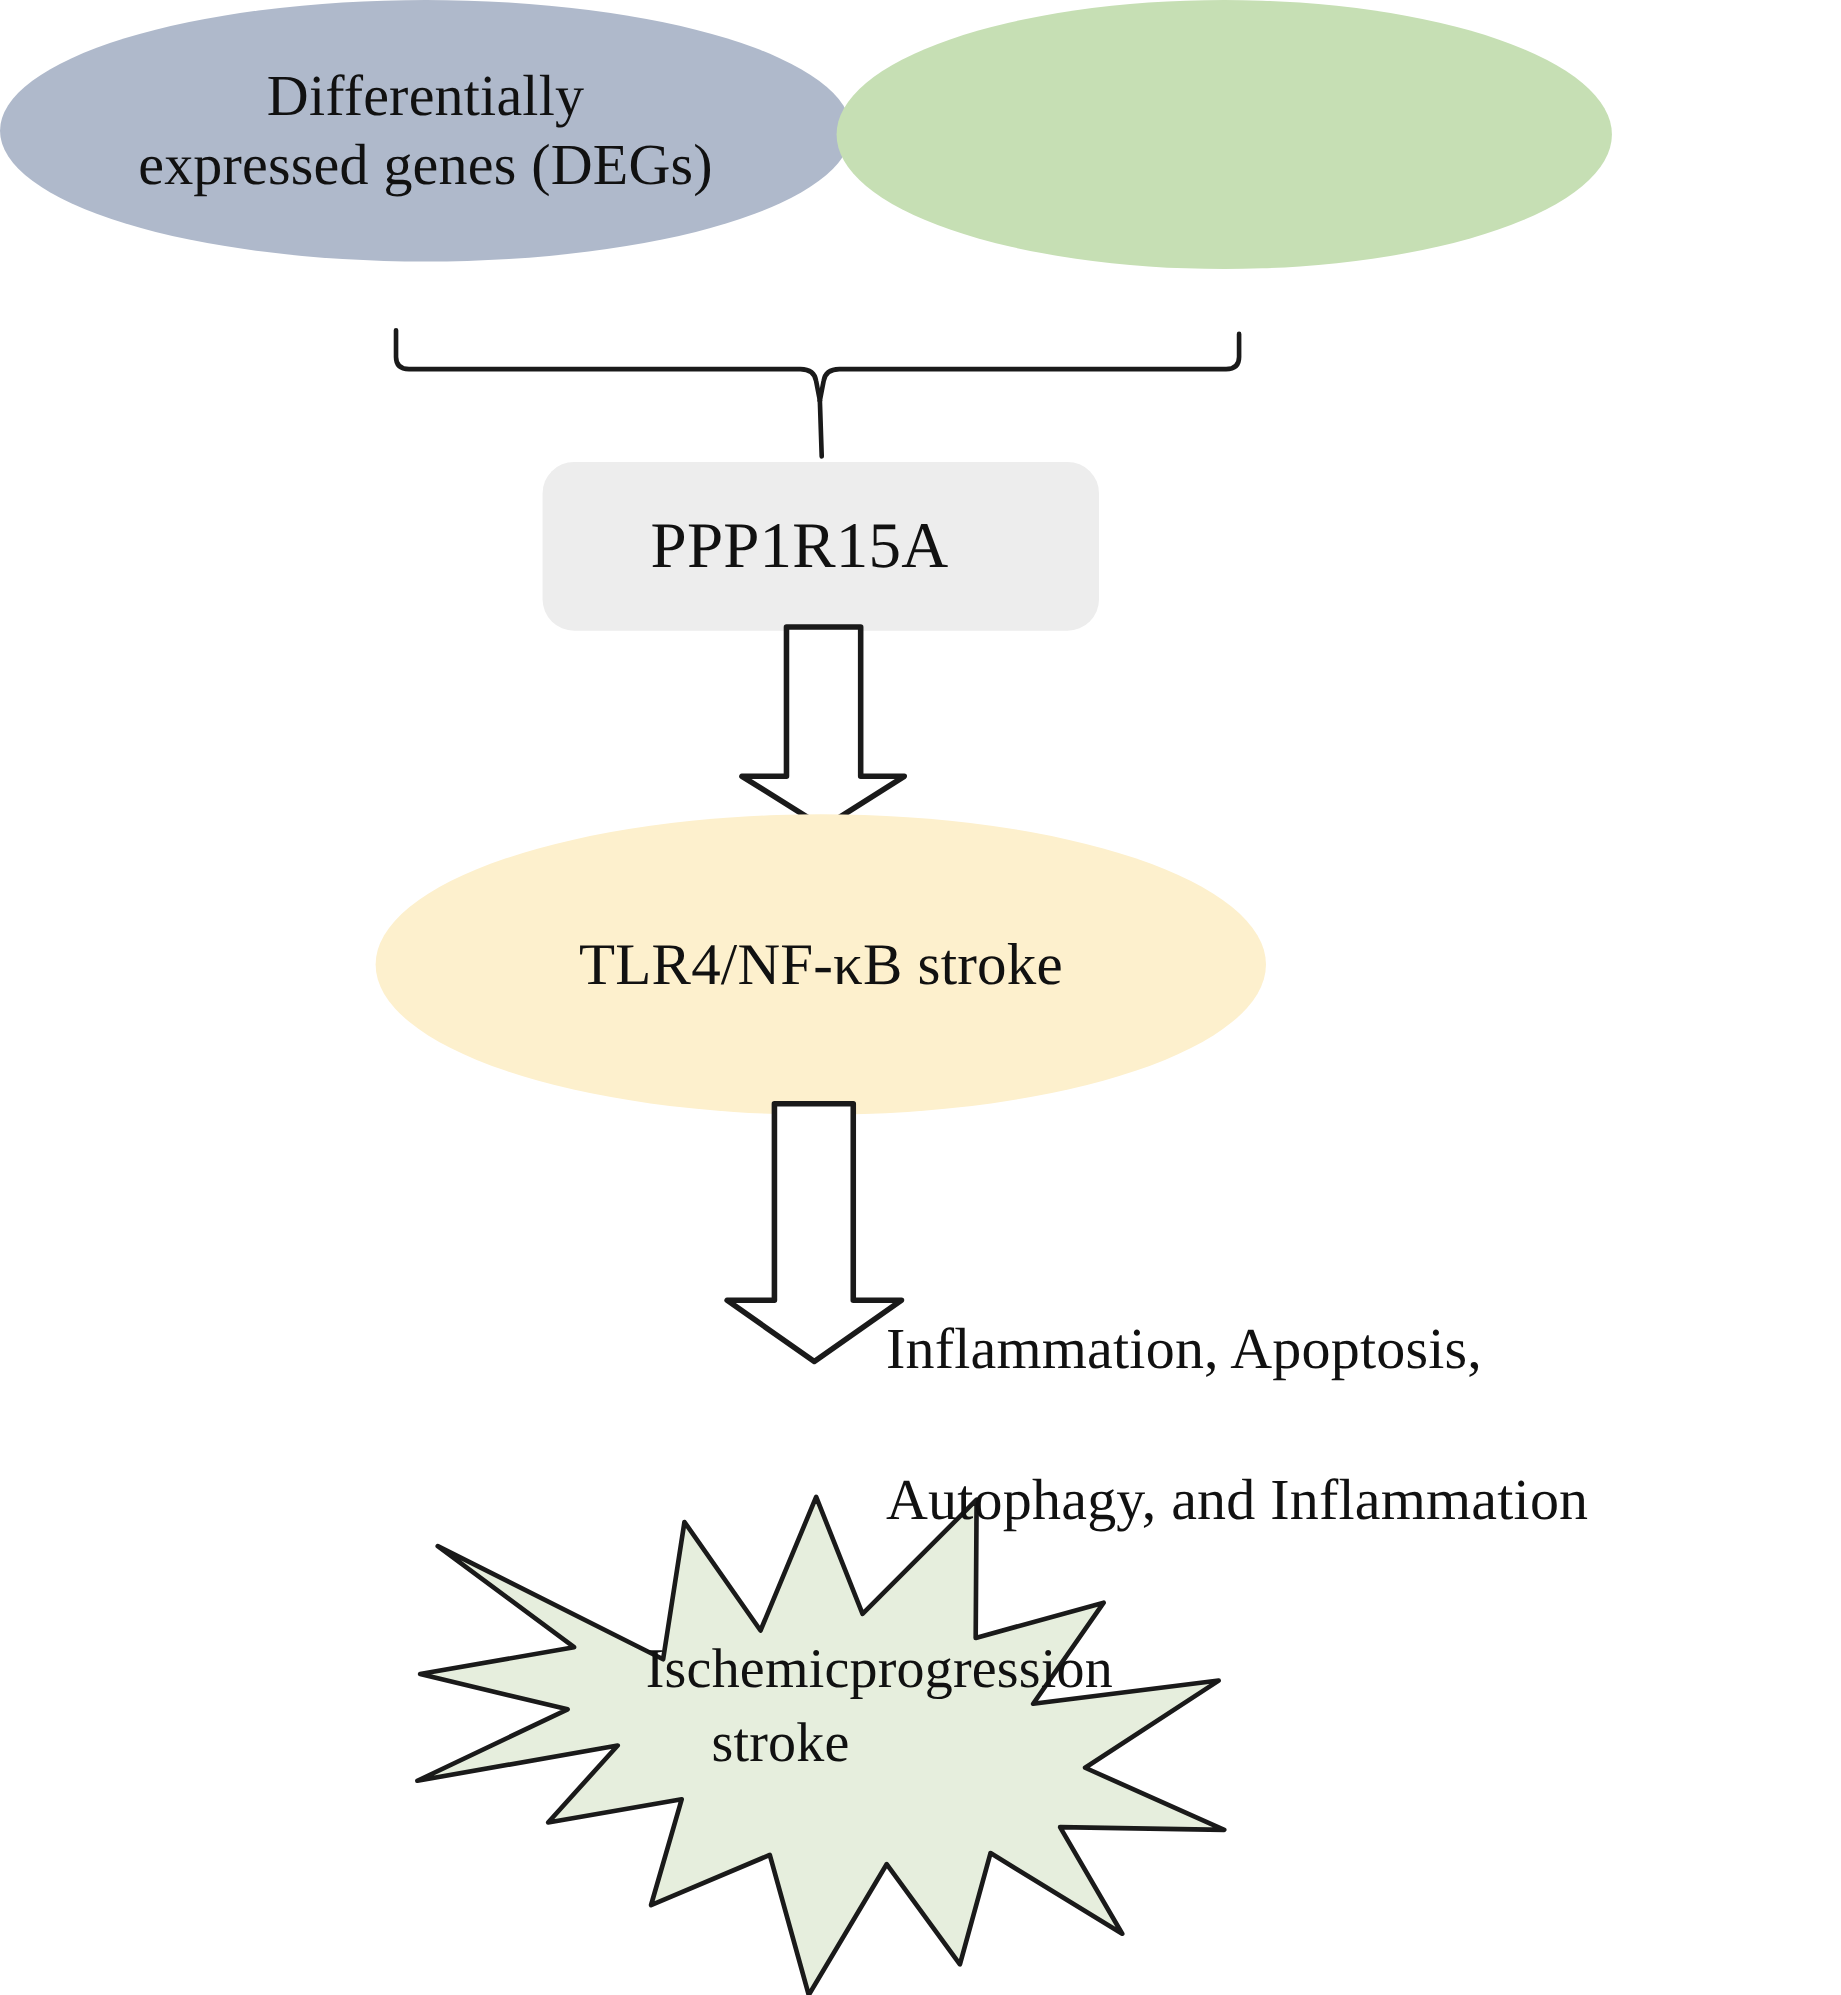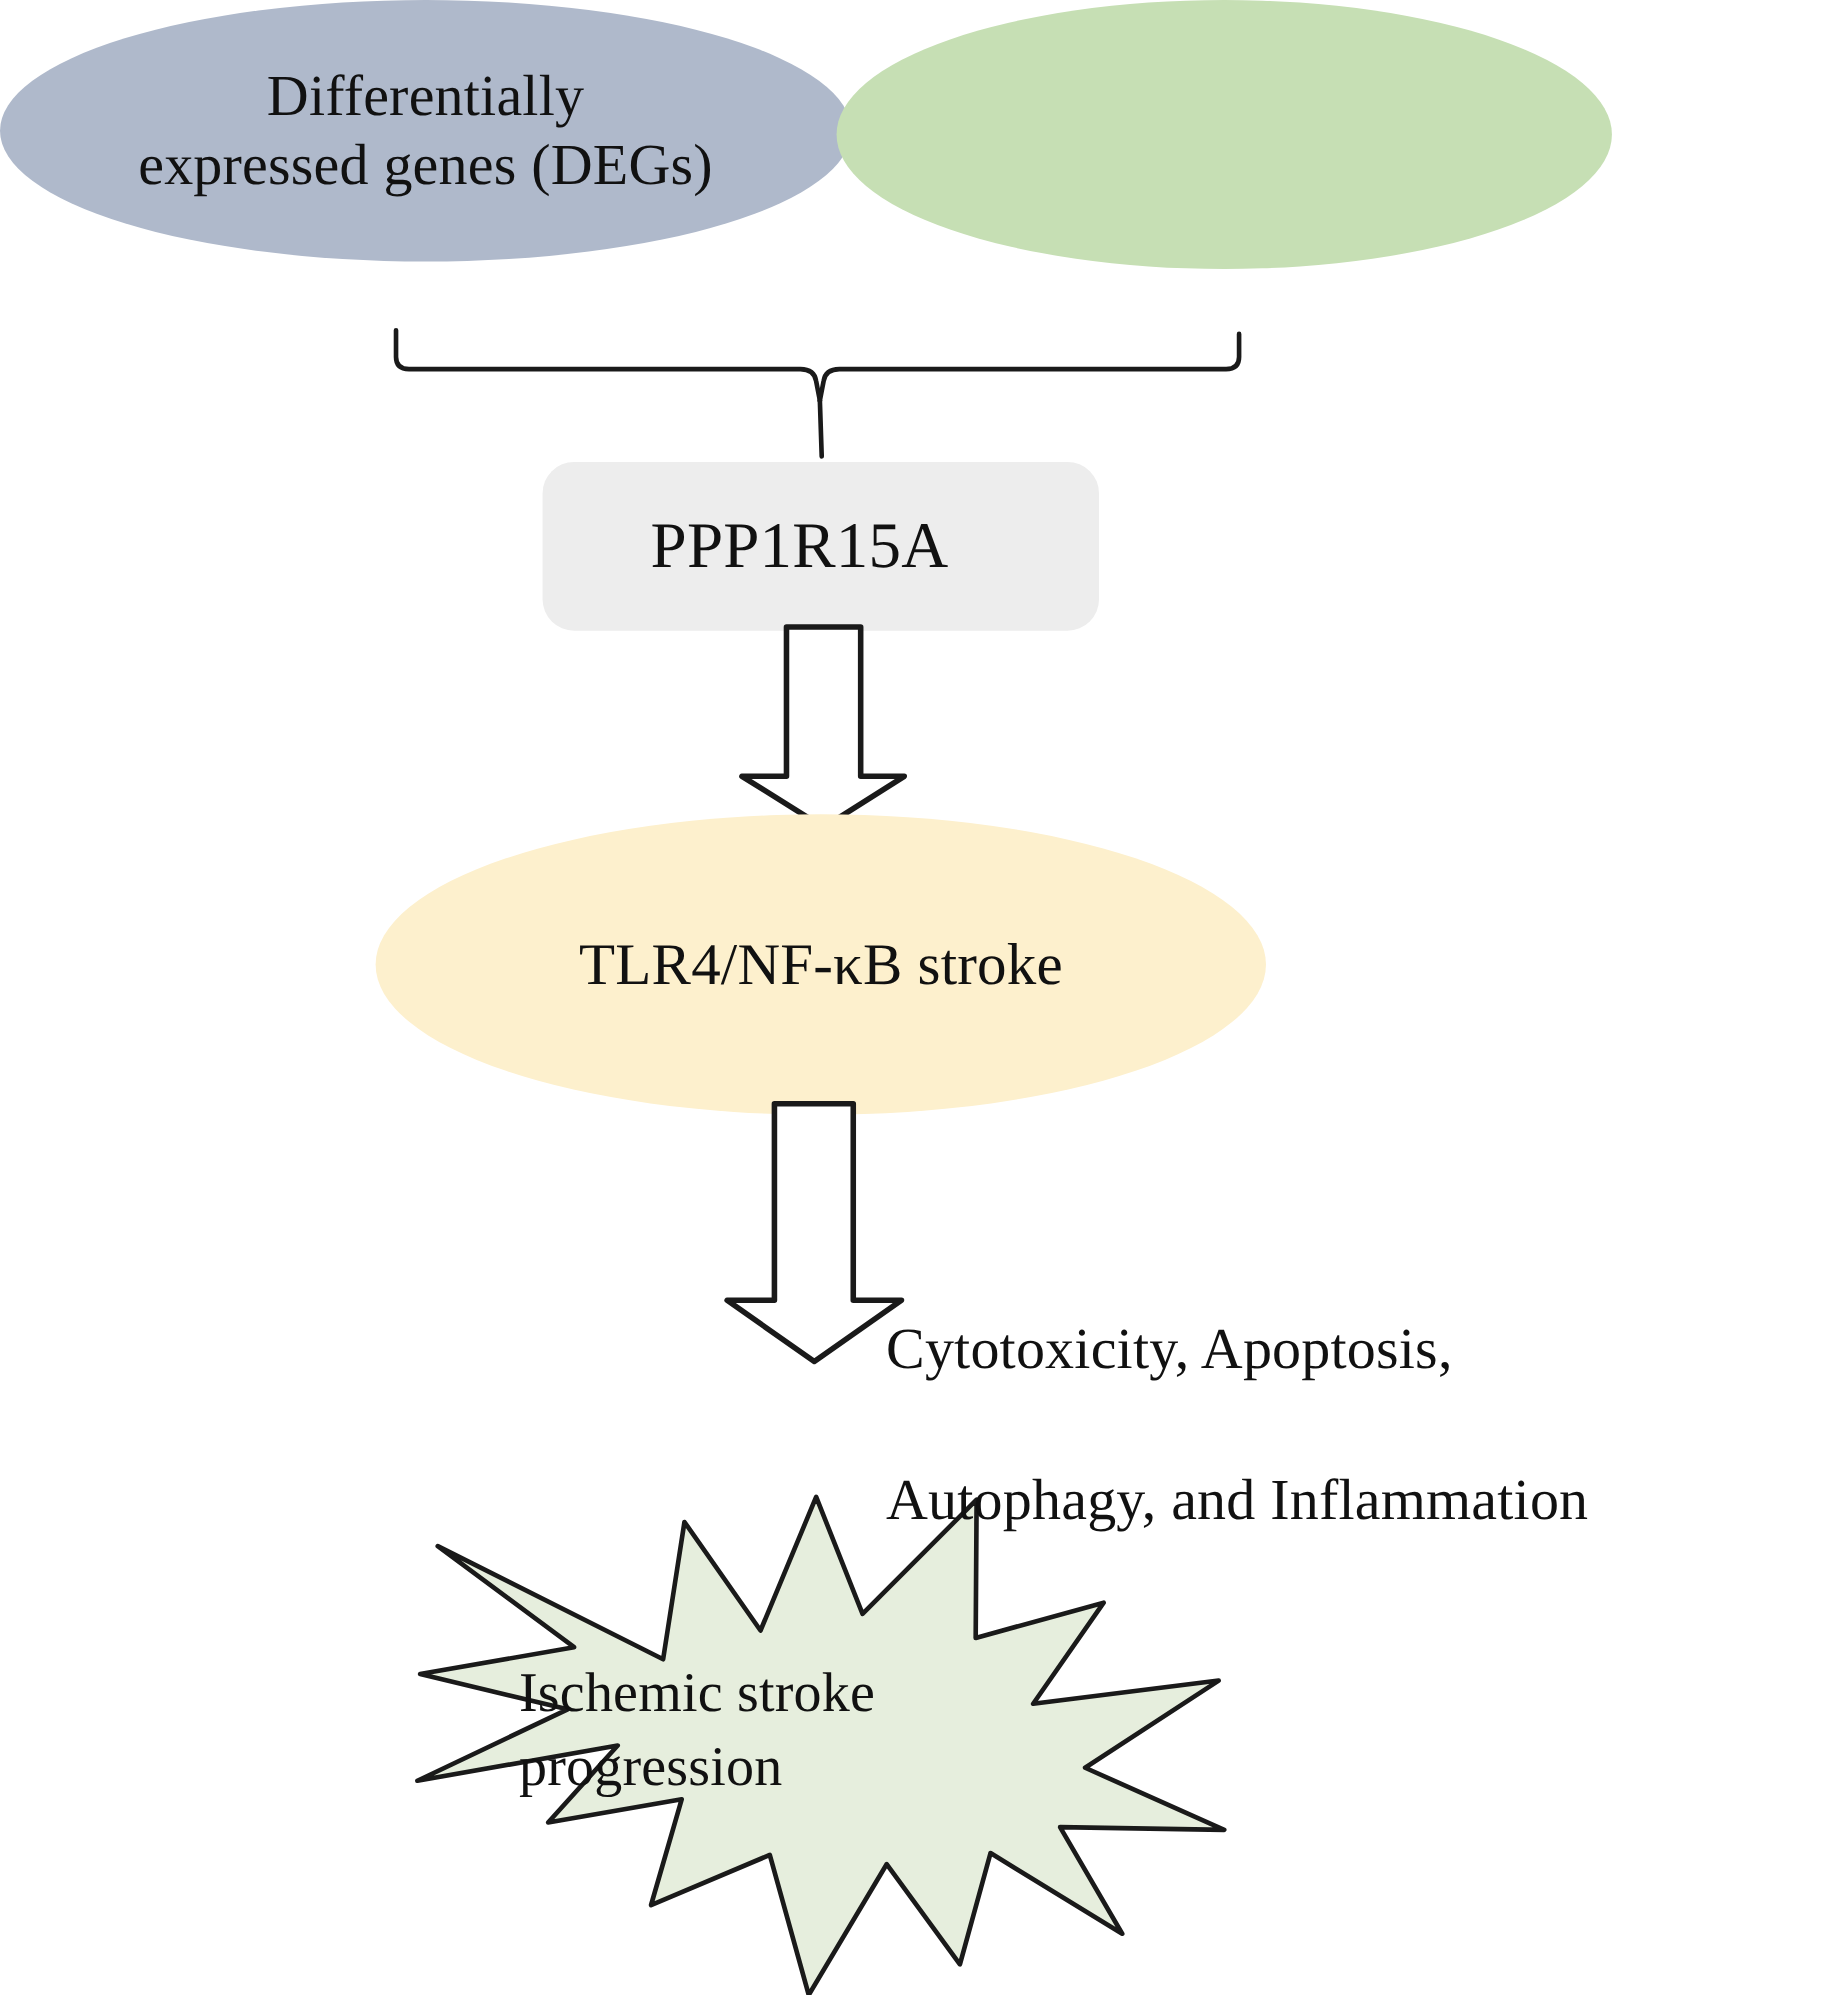--- a/index.html
+++ b/index.html
@@ -91,24 +91,23 @@
     font-size: 58px;
     line-height: 1.30;
   }
   
   #label-star {
     left: 519px;
     top: 1633px;
     width: 594px;
     height: 195px;
     display: flex;
-    flex-direction: column;
     align-items: flex-start;
     justify-content: center;
-    text-align: center;
+    text-align: right;
     font-size: 56px;
     line-height: 1.32;
   }
   .lbl-line { display: block; }
 </style>
 </head>
 <body>
 
 <div id="canvas">
 
@@ -198,21 +197,21 @@
 
   <div class="node-label" id="label-ppp1r15a">
     <span class="lbl-line">PPP1R15A</span>
   </div>
 
   <div class="node-label" id="label-tlr4">
     <span class="lbl-line">TLR4/NF-κB stroke</span>
   </div>
 
   <div class="node-label" id="label-effects">
-    <span class="lbl-line">Cytotoxicity, Apoptosis,</span>
+    <span class="lbl-line">Inflammation, Apoptosis,</span>
     <span class="lbl-line">Autophagy, and Inflammation</span>
   </div>
 
   <div class="node-label" id="label-star">
     <span class="lbl-line">Ischemic  stroke</span>
     <span class="lbl-line">progression</span>
   </div>
 
 </div>
 

